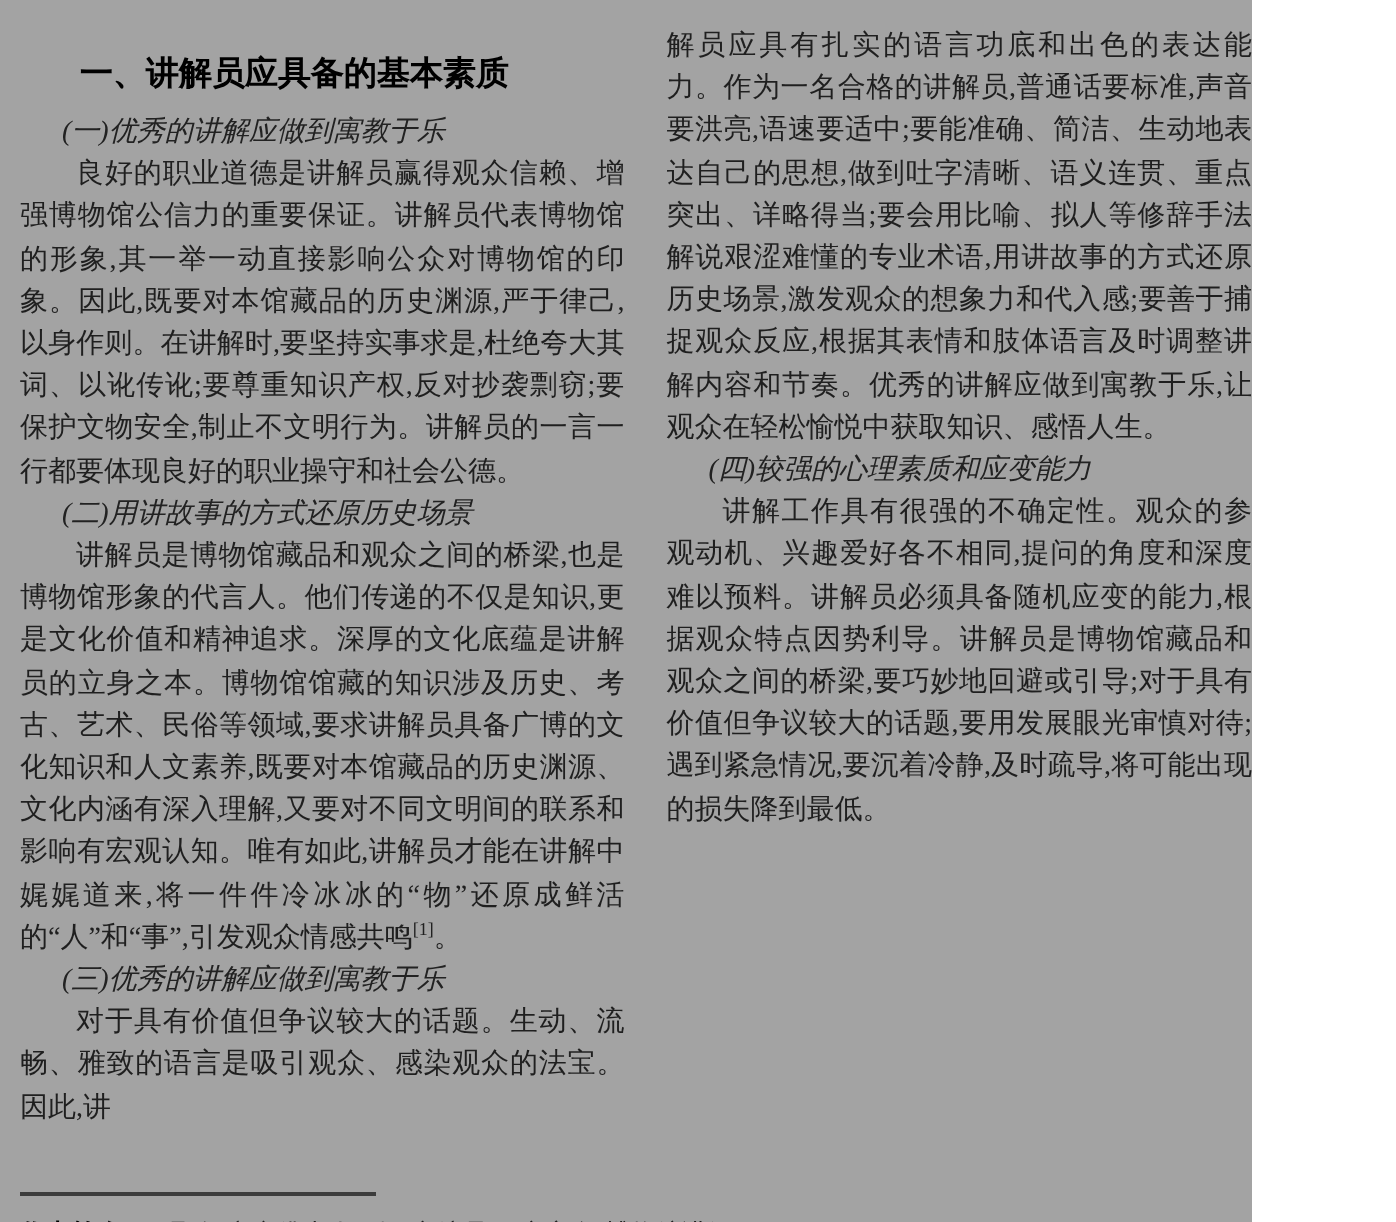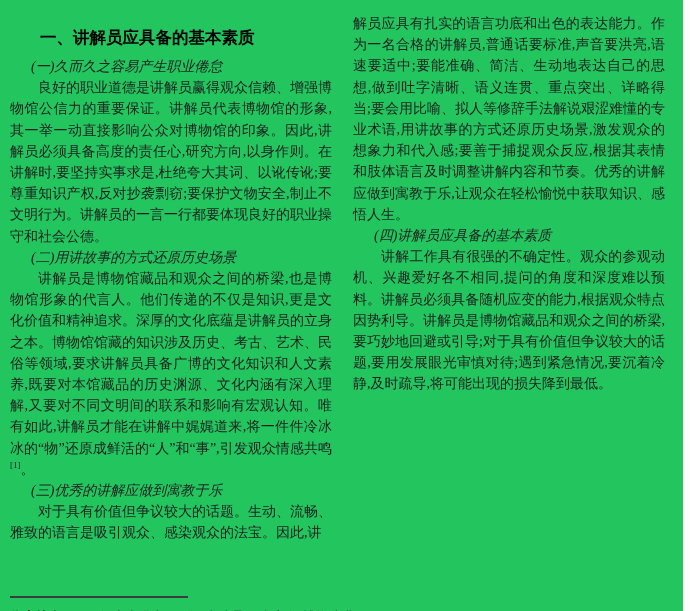--- a/index.html
+++ b/index.html
@@ -2,23 +2,23 @@
 <html><head>
 <meta charset="utf-8">
 <style>
   html, body {
     margin: 0;
     padding: 0;
     background: #ffffff;
   }
   .page {
     position: relative;
-    width: 683px;
+    width: 626px;
     height: 611px;
-    background: #22c55e;
+    background: #a3a3a3;
     overflow: hidden;
     font-family: "Liberation Serif", "DejaVu Serif", serif;
     color: #1f1f1f;
   }
   .columns {
     display: flex;
     padding: 13px 0 0 10px;
   }
   .col {
     font-size: 14px;
@@ -89,37 +89,37 @@
 </head>
 <body>
 
 <div class="page">
 
   <div class="columns">
 
     <div class="col col-left">
       <h1 class="doc-title">一、讲解员应具备的基本素质</h1>
 
-      <p class="sub-heading">(一)久而久之容易产生职业倦怠</p>
+      <p class="sub-heading">(一)优秀的讲解应做到寓教于乐</p>
 
-      <p class="para">良好的职业道德是讲解员赢得观众信赖、增强博物馆公信力的重要保证。讲解员代表博物馆的形象,其一举一动直接影响公众对博物馆的印象。因此,讲解员必须具备高度的责任心,研究方向,以身作则。在讲解时,要坚持实事求是,杜绝夸大其词、以讹传讹;要尊重知识产权,反对抄袭剽窃;要保护文物安全,制止不文明行为。讲解员的一言一行都要体现良好的职业操守和社会公德。</p>
+      <p class="para">良好的职业道德是讲解员赢得观众信赖、增强博物馆公信力的重要保证。讲解员代表博物馆的形象,其一举一动直接影响公众对博物馆的印象。因此,既要对本馆藏品的历史渊源,严于律己,以身作则。在讲解时,要坚持实事求是,杜绝夸大其词、以讹传讹;要尊重知识产权,反对抄袭剽窃;要保护文物安全,制止不文明行为。讲解员的一言一行都要体现良好的职业操守和社会公德。</p>
 
       <p class="sub-heading">(二)用讲故事的方式还原历史场景</p>
 
       <p class="para"><span>讲解员是博物馆藏品和观众之间的桥梁,也是博物馆形象的代言人。他们传递的不仅是知识,更是文化价值和精神追求。深厚的文化底蕴是讲解员的立身之本。博物馆馆藏的知识涉及历史、考古、艺术、民俗等领域,要求讲解员具备广博的文化知识和人文素养,既要对本馆藏品的历史渊源、文化内涵有深入理解,又要对不同文明间的联系和影响有宏观认知。唯有如此,讲解员才能在讲解中娓娓道来,将一件件冷冰冰的“物”还原成鲜活的“人”和“事”,引发观众情感共鸣</span><sup class="fn-ref">[1]</sup><span>。</span></p>
 
       <p class="sub-heading">(三)优秀的讲解应做到寓教于乐</p>
 
       <p class="para">对于具有价值但争议较大的话题。生动、流畅、雅致的语言是吸引观众、感染观众的法宝。因此,讲</p>
     </div>
 
     <div class="col col-right">
       <p class="para para-cont">解员应具有扎实的语言功底和出色的表达能力。作为一名合格的讲解员,普通话要标准,声音要洪亮,语速要适中;要能准确、简洁、生动地表达自己的思想,做到吐字清晰、语义连贯、重点突出、详略得当;要会用比喻、拟人等修辞手法解说艰涩难懂的专业术语,用讲故事的方式还原历史场景,激发观众的想象力和代入感;要善于捕捉观众反应,根据其表情和肢体语言及时调整讲解内容和节奏。优秀的讲解应做到寓教于乐,让观众在轻松愉悦中获取知识、感悟人生。</p>
 
-      <p class="sub-heading">(四)讲解员应具备的基本素质</p>
+      <p class="sub-heading">(四)较强的心理素质和应变能力</p>
 
 
       <p class="para">讲解工作具有很强的不确定性。观众的参观动机、兴趣爱好各不相同,提问的角度和深度难以预料。讲解员必须具备随机应变的能力,根据观众特点因势利导。讲解员是博物馆藏品和观众之间的桥梁,要巧妙地回避或引导;对于具有价值但争议较大的话题,要用发展眼光审慎对待;遇到紧急情况,要沉着冷静,及时疏导,将可能出现的损失降到最低。</p>
     </div>
 
   </div>
 
   <div class="footnote">
     <div class="footnote-rule"></div>
     <p class="footnote-line"><span class="footnote-label">作者简介:</span><span class="footnote-text">程晖,女,广东佛山人,副研究馆员,研究方向:博物馆讲解。</span></p>

